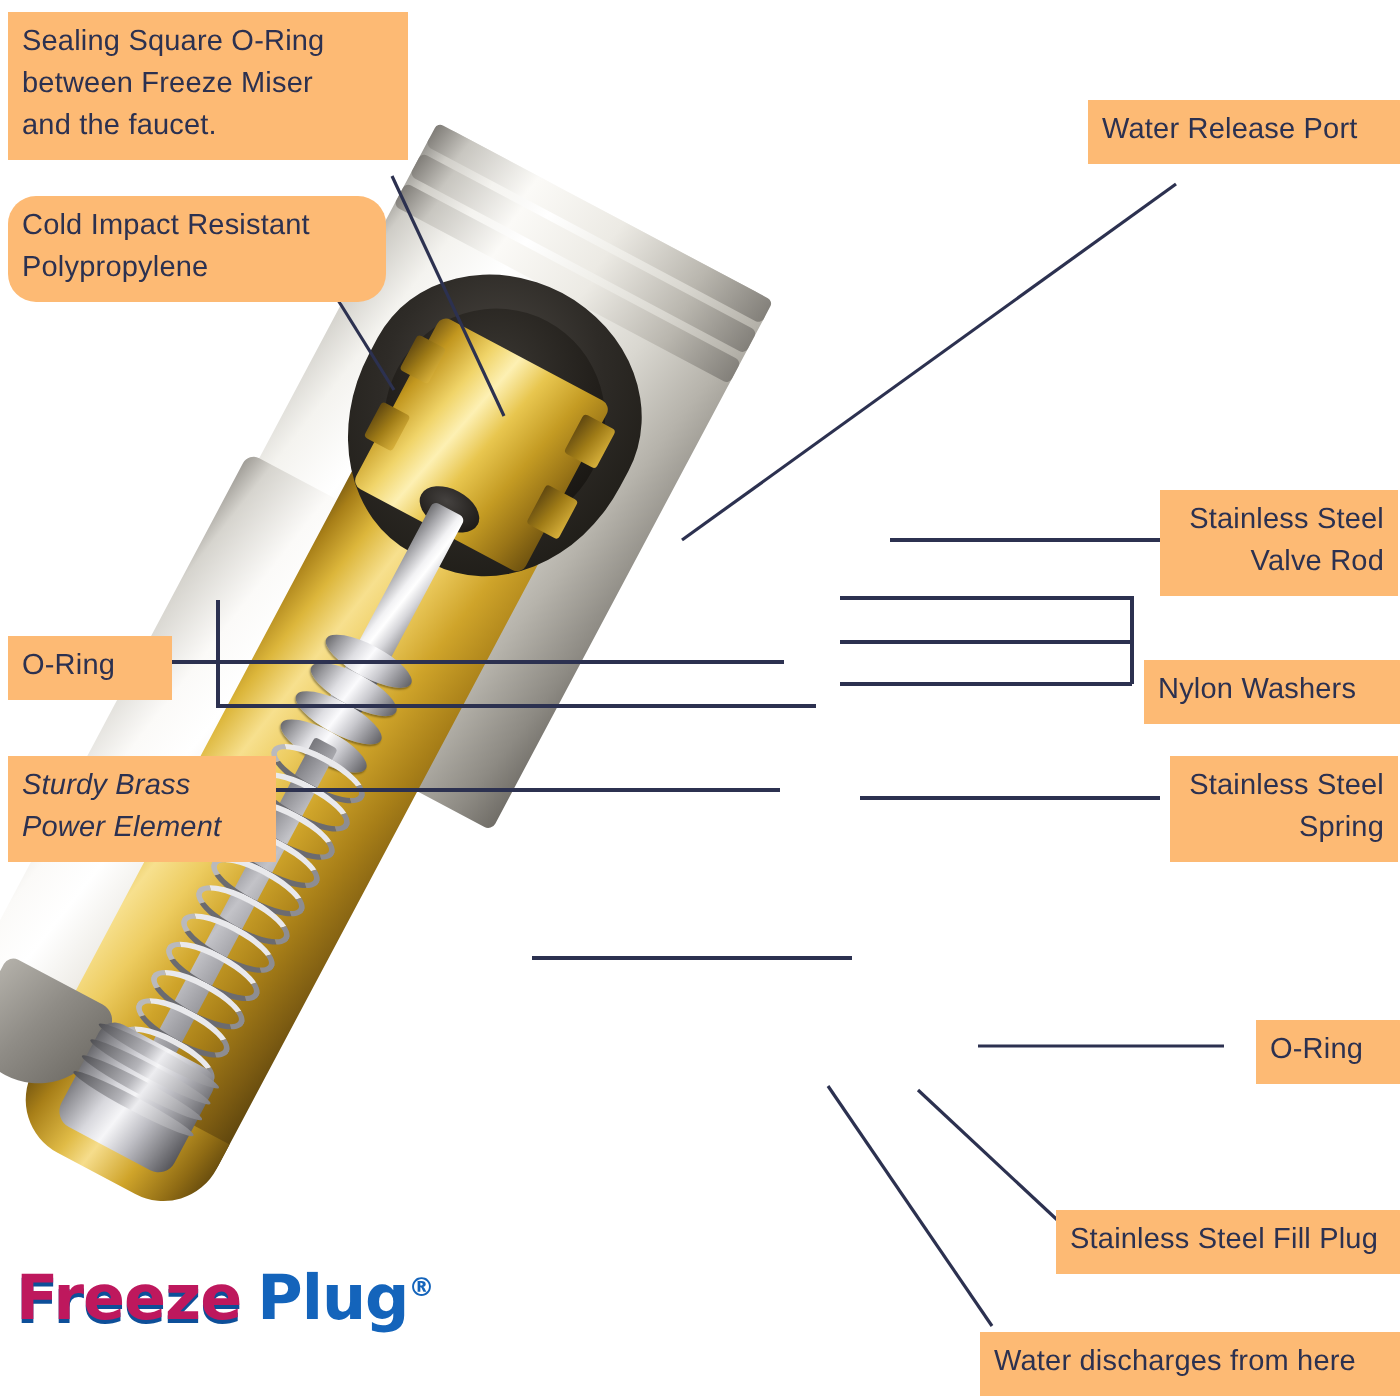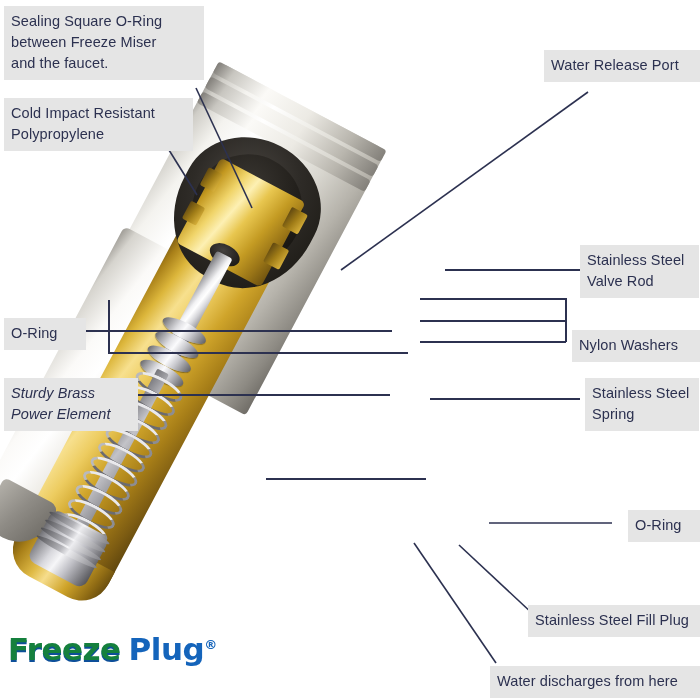--- a/index.html
+++ b/index.html
@@ -12,29 +12,29 @@
     width: 700px;
     height: 700px;
     background: #ffffff;
     overflow: hidden;
     font-family: "Liberation Sans", sans-serif;
   }
 
   
   .label {
     position: absolute;
-    background: #e5e5e5;
+    background: #fdba74;
     color: #2c3150;
     font-size: 14.5px;
     line-height: 21px;
     padding: 5px 7px 6px 7px;
     white-space: pre-line;
     letter-spacing: .1px;
   }
-  .label.ralign { text-align: left; }
+  .label.ralign { text-align: right; }
 
   
   .leader {
     position: absolute;
     background: #2c3150;
   }
   .lh { height: 1.6px; }
   .lv { width: 1.6px; }
   svg.diag {
     position: absolute;
@@ -215,21 +215,21 @@
   }
   #logo-main {
     font-family: "DejaVu Sans", sans-serif;
     font-size: 31px;
     font-weight: bold;
     letter-spacing: -.5px;
     line-height: 34px;
     white-space: nowrap;
   }
   #logo-freeze {
-    color: #15803d;
+    color: #be185d;
     font-style: normal;
     text-shadow: 0 2px 0 #0d4f99;
   }
   #logo-miser { color: #1464bb; }
   #logo-reg {
     font-size: 13px;
     vertical-align: super;
     color: #1464bb;
   }
   #logo-sub {
@@ -327,21 +327,21 @@
   <div class="leader lh" style="left:108px; top:352px; width:300px;"></div>
   <div class="leader lv" style="left:108px; top:330px; height:22px;"></div>
 
   <div class="leader lh" style="left:132px; top:394px; width:258px;"></div>
   <div class="leader lh" style="left:266px; top:478px; width:160px;"></div>
 
   <div class="label" style="left:4px;   top:6px;   width:186px;">Sealing Square O-Ring
 between Freeze Miser
 and the faucet.</div>
 
-  <div class="label" style="left:4px;   top:98px;  width:175px;">Cold Impact Resistant
+  <div class="label" style="left:4px;   top:98px;  width:175px;border-radius:14px;">Cold Impact Resistant
 Polypropylene</div>
 
   <div class="label" style="left:544px; top:50px;  width:146px;">Water Release Port</div>
 
   <div class="label ralign" style="left:580px; top:245px; width:105px;">Stainless Steel
 Valve Rod</div>
 
   <div class="label" style="left:572px; top:330px; width:118px;">Nylon Washers</div>
 
   <div class="label" style="left:4px;   top:318px; width:68px;">O-Ring</div>

